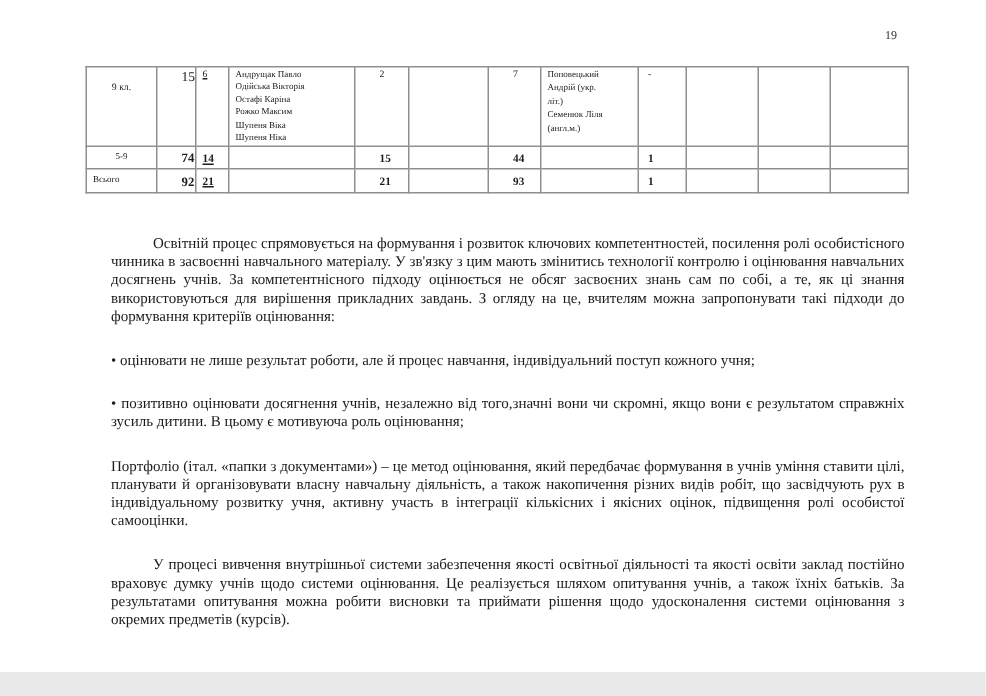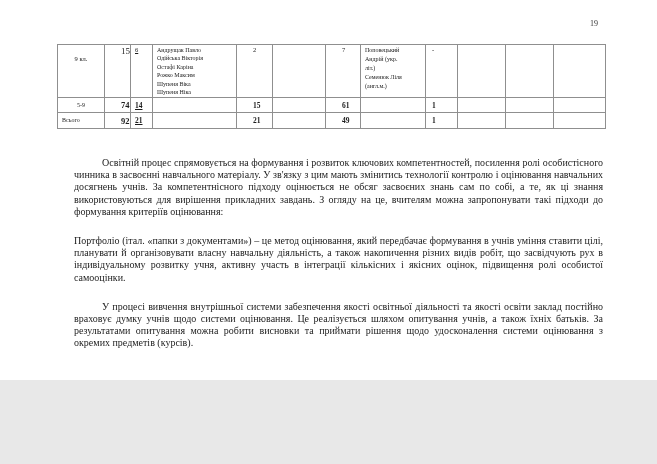--- a/index.html
+++ b/index.html
@@ -1,18 +1,18 @@
 <!DOCTYPE html>
 <html><head>
 <meta charset="utf-8">
 <style>
   html,body { margin:0; padding:0; }
   body { background:#e8e8e8; }
   .page {
-    position:relative; width:657px; height:380px; background:#ffffff;
+    position:relative; width:657px; height:448px; background:#ffffff;
     font-family:"Liberation Serif", serif; color:#1c1c1c; overflow:hidden;
     margin:0 auto;
   }
   .page-number {
     position:absolute; top:19px; left:540px; width:58px;
     text-align:right; font-size:8px; color:#333;
   }
   table.doc-table {
     position:absolute; left:57px; top:44px; width:548px;
     border-collapse:collapse; table-layout:fixed;
@@ -95,43 +95,45 @@
         <td></td>
         <td></td>
       </tr>
       <tr class="r2 totals">
         <td>5-9</td>
         <td>74</td>
         <td>14</td>
         <td></td>
         <td>15</td>
         <td></td>
-        <td>61</td>
+        <td>44</td>
         <td></td>
         <td>1</td>
         <td></td>
         <td></td>
         <td></td>
       </tr>
       <tr class="r3 totals">
         <td>Всього</td>
         <td>92</td>
         <td>21</td>
         <td></td>
         <td>21</td>
         <td></td>
-        <td>49</td>
+        <td>93</td>
         <td></td>
         <td>1</td>
         <td></td>
         <td></td>
         <td></td>
       </tr>
     </tbody>
   </table>
 
   <div class="body-text">
     <p class="indent">Освітній процес спрямовується на формування і розвиток ключових компетентностей, посилення ролі особистісного чинника в засвоєнні навчального матеріалу. У зв'язку з цим мають змінитись технології контролю і оцінювання навчальних досягнень учнів. За компетентнісного підходу оцінюється не обсяг засвоєних знань сам по собі, а те, як ці знання використовуються для вирішення прикладних завдань. З огляду на це, вчителям можна запропонувати такі підходи до формування критеріїв оцінювання:</p>
+    <p>• оцінювати не лише результат роботи, але й процес навчання, індивідуальний поступ кожного учня;</p>
+    <p>• позитивно оцінювати досягнення учнів, незалежно від того,значні вони чи скромні, якщо вони є результатом справжніх зусиль дитини. В цьому є мотивуюча роль оцінювання;</p>
     <p>Портфоліо (італ. «папки з документами») – це метод оцінювання, який передбачає формування в учнів уміння ставити цілі, планувати й організовувати власну навчальну діяльність, а також накопичення різних видів робіт, що засвідчують рух в індивідуальному розвитку учня, активну участь в інтеграції кількісних і якісних оцінок, підвищення ролі особистої самооцінки.</p>
     <p class="indent">У процесі вивчення внутрішньої системи забезпечення якості освітньої діяльності та якості освіти заклад постійно враховує думку учнів щодо системи оцінювання. Це реалізується шляхом опитування учнів, а також їхніх батьків. За результатами опитування можна робити висновки та приймати рішення щодо удосконалення системи оцінювання з окремих предметів (курсів).</p>
   </div>
 
 </div>
 
 </body></html>

